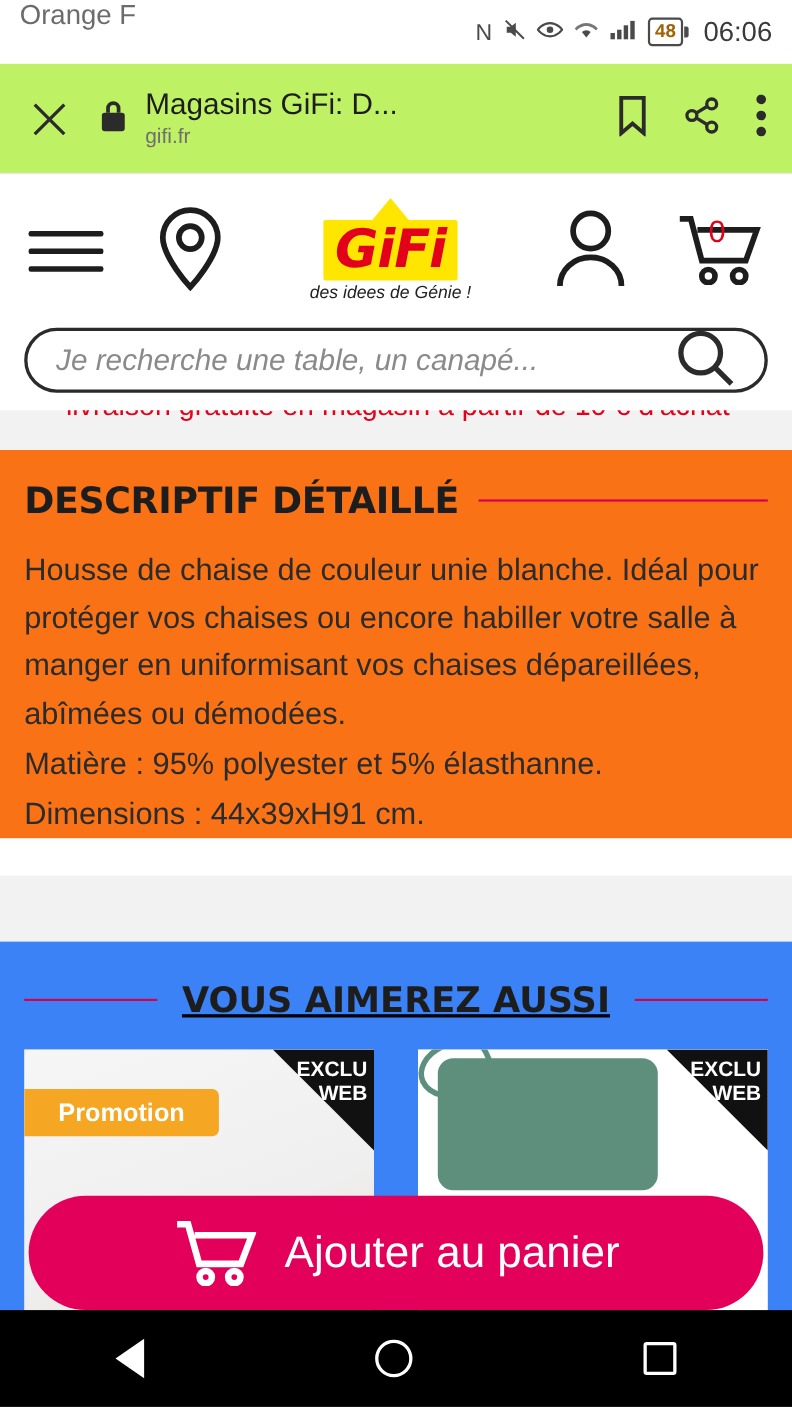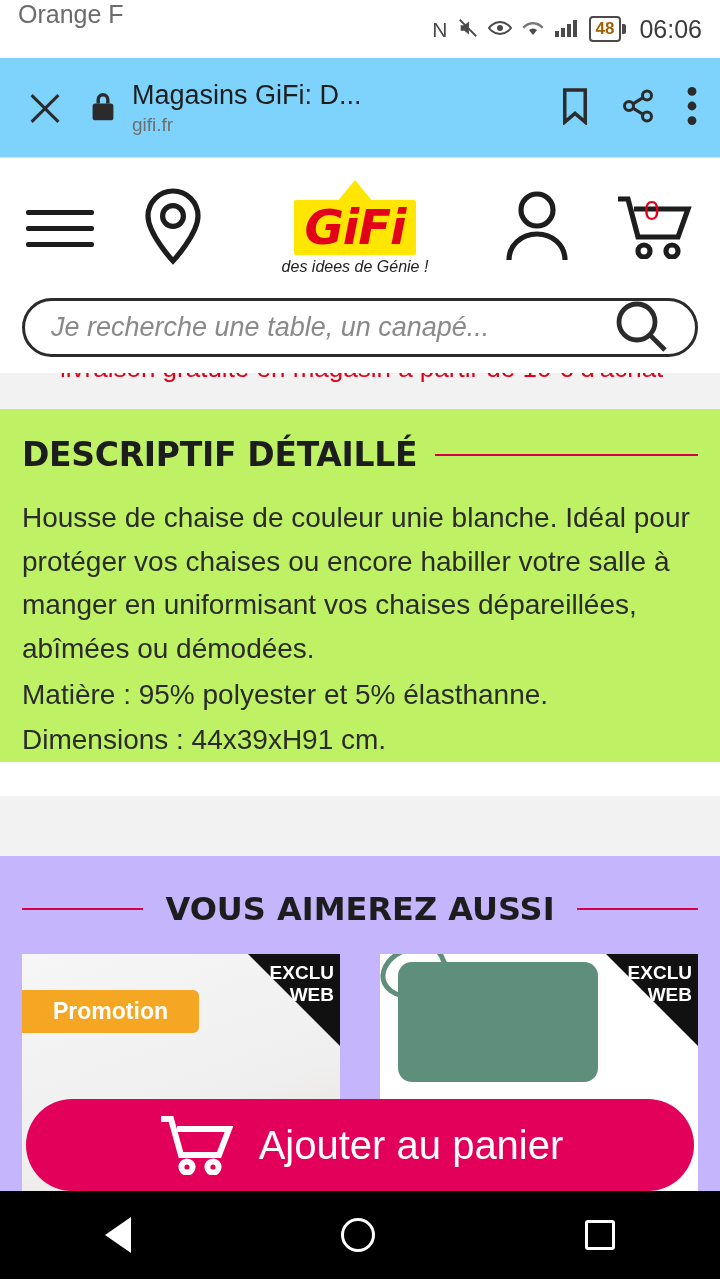--- a/index.html
+++ b/index.html
@@ -46,21 +46,21 @@
     border-radius: 0 2px 2px 0; margin-left: 1px;
   }
   .clock { font-size: 25px; color: #3a3a3a; margin-left: 4px; }
 
   
   .browser-bar {
     height: 100px;
     display: flex;
     align-items: center;
     padding: 0 22px;
-    background: #7dd3fc;
+    background: #bef264;
     border-bottom: 1px solid #e2e2e2;
   }
   .close-x {
     width: 46px; height: 46px;
     position: relative;
     flex: 0 0 auto;
     margin-right: 22px;
   }
   .close-x::before, .close-x::after {
     content: "";
@@ -201,21 +201,21 @@
   .clipped-text {
     position: absolute;
     top: -20px;
     left: 60px;
     font-size: 26px;
     color: #e2001a;
     white-space: nowrap;
   }
 
   .section {
-    background: #bef264;
+    background: #f97316;
     padding: 26px 22px 0;
   }
   .section-head {
     display: flex;
     align-items: center;
     gap: 18px;
   }
   .section-title {
     font-family: "DejaVu Sans", sans-serif;
     font-size: 33px;
@@ -233,22 +233,23 @@
     margin-top: 22px;
     font-size: 28px;
     line-height: 1.56;
     color: #2b2b2b;
   }
   .desc p { margin-bottom: 2px; }
 
   .spacer-grey { height: 60px; background: #f2f2f2; margin-top: 34px; }
 
   .suggest {
-    background: #c4b5fd;
+    background: #3b82f6;
     padding: 34px 22px 0;
+    text-decoration: underline;
   }
   .suggest-head {
     display: flex;
     align-items: center;
     gap: 22px;
     justify-content: center;
   }
   .suggest-title {
     font-family: "DejaVu Sans", sans-serif;
     font-size: 32px;
@@ -317,21 +318,21 @@
   }
 
   
   .cta-wrap {
     position: absolute;
     left: 0; right: 0;
     bottom: 88px;
     padding: 0 26px;
   }
   .cta {
-    height: 92px;
+    height: 104px;
     background: #e3005a;
     border-radius: 52px;
     display: flex;
     align-items: center;
     justify-content: center;
     gap: 26px;
     border: none;
     width: 100%;
     cursor: pointer;
   }

